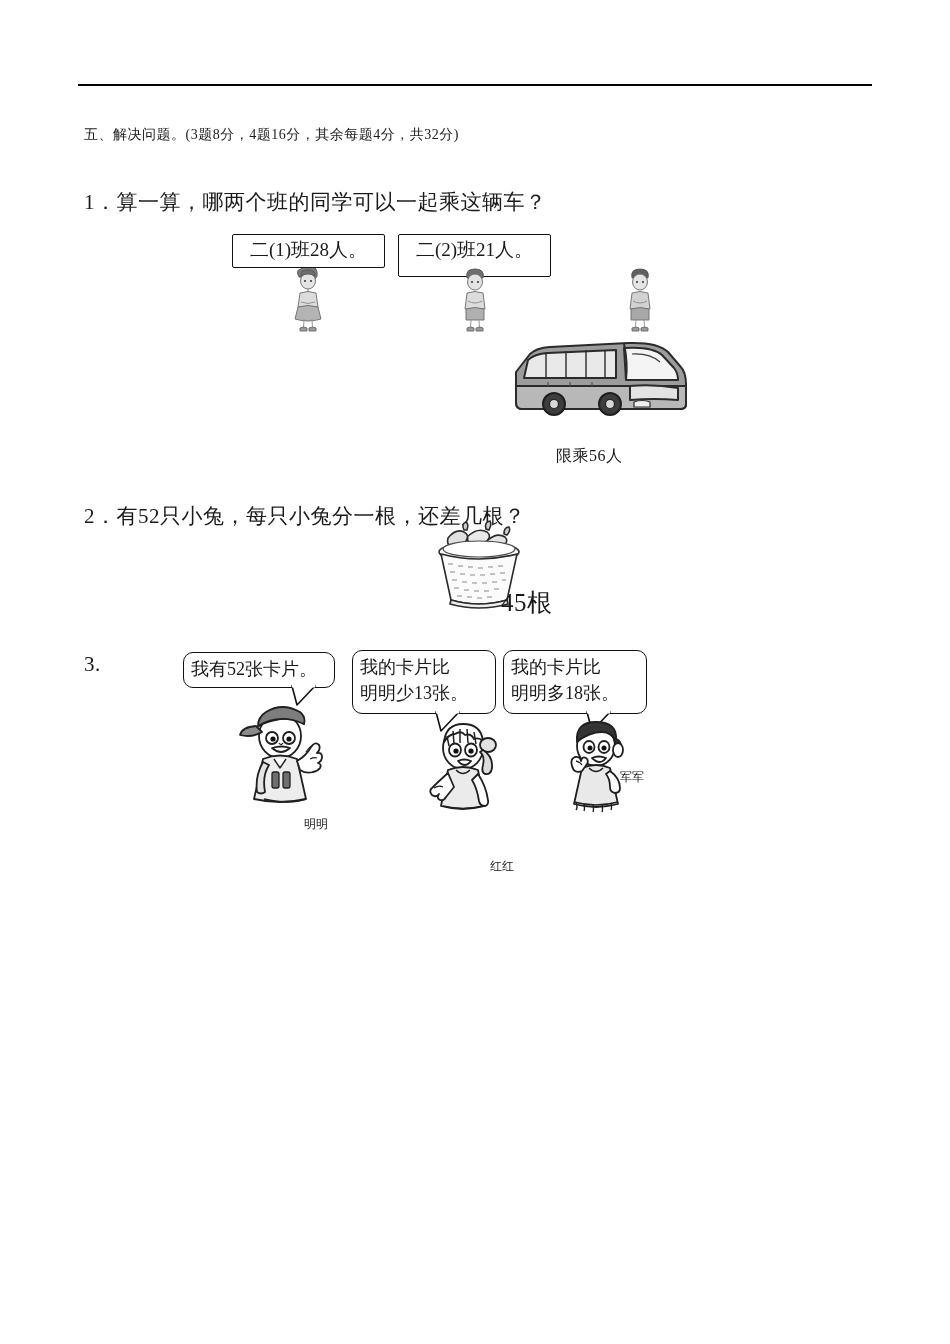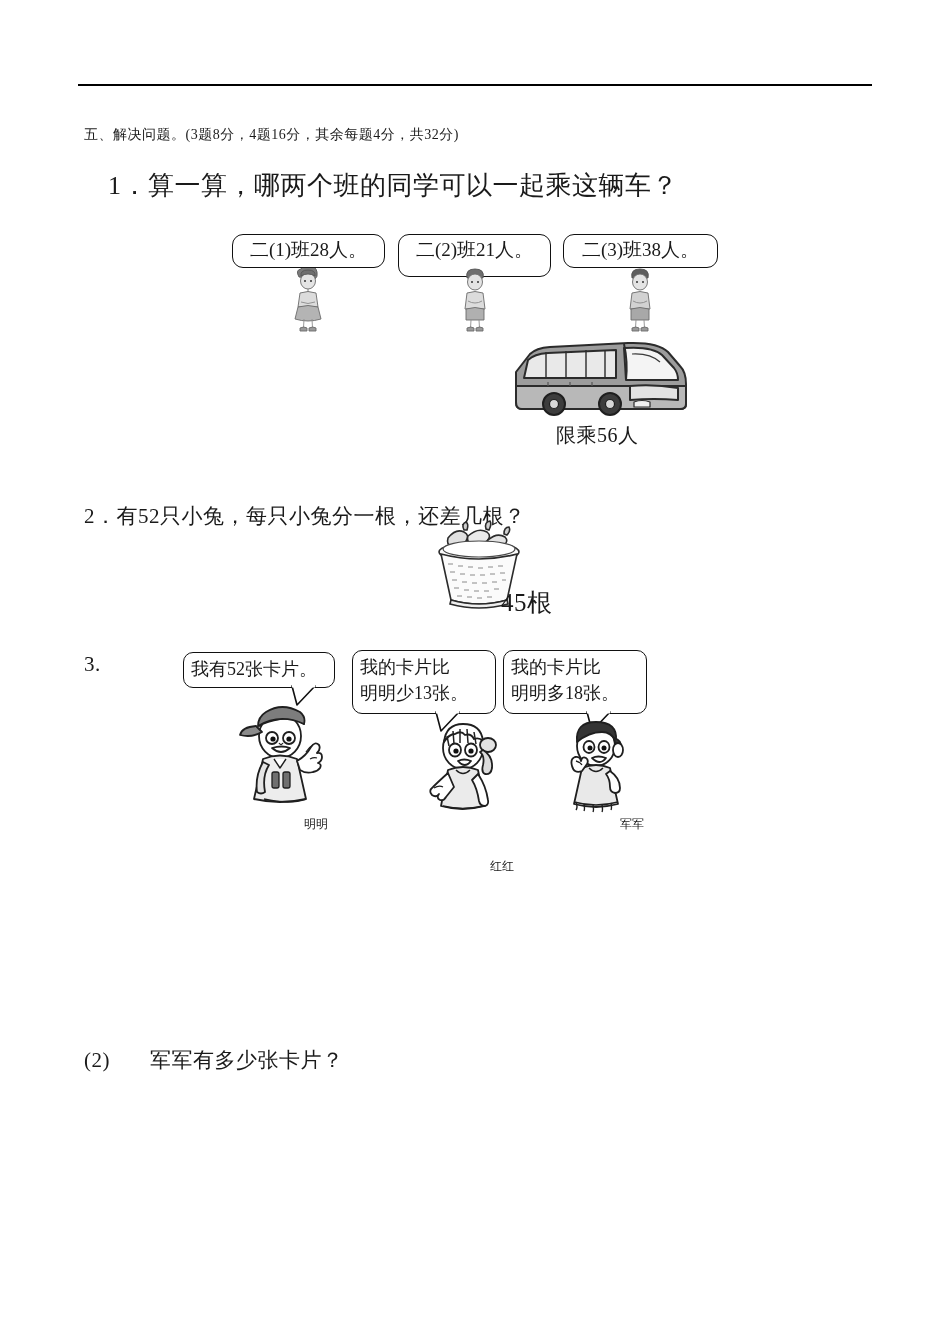--- a/index.html
+++ b/index.html
@@ -36,33 +36,33 @@
     position: absolute;
     white-space: nowrap;
     font-family: "Liberation Serif", "DejaVu Serif", serif;
     letter-spacing: 0.5px;
   }
   .section-title {
     left: 84px;
     top: 126px;
     font-size: 14px;
   }
-  .q1-text { left: 84px; top: 168px; font-size: 26px; margin-left: 24px; }
+  .q1-text { left: 84px; top: 188px; font-size: 21px; }
   .q2-text { left: 84px; top: 502px; font-size: 21px; }
   .q3-num  { left: 84px; top: 652px; font-size: 21px; }
   .sub1    { left: 84px; top: 850px; font-size: 21px; }
   .sub2    { left: 84px; top: 1046px; font-size: 21px; }
   .sub-label { display: inline-block; width: 66px; }
 
   
   .label-box {
     position: absolute;
     box-sizing: border-box;
     border: 1.8px solid #111;
-    border-radius: 11px;
+    border-radius: 2px;
     background: #fff;
     font-size: 19px;
     line-height: 30px;
     text-align: center;
     padding: 0 8px;
     white-space: nowrap;
   }
   #box-class-1 { left: 232px; top: 234px; width: 153px; height: 34px; }
   #box-class-2 { left: 398px; top: 234px; width: 153px; height: 43px; }
   #box-class-3 { left: 563px; top: 234px; width: 155px; height: 34px; }
@@ -80,22 +80,22 @@
   
   #bus-illustration {
     position: absolute;
     left: 508px;
     top: 334px;
     width: 186px;
     height: 96px;
   }
   .bus-caption {
     left: 556px;
-    top: 422px;
-    font-size: 20px;
+    top: 446px;
+    font-size: 16px;
   }
 
   
   #basket-illustration {
     position: absolute;
     left: 424px;
     top: 512px;
     width: 110px;
     height: 98px;
   }
@@ -140,36 +140,35 @@
   #kid-junjun   { left: 556px; top: 716px; width: 80px; height: 100px; }
 
   .kid-name {
     position: absolute;
     font-size: 12px;
     text-align: right;
     white-space: nowrap;
   }
   #name-mingming { left: 240px; top: 816px; width: 88px; }
   #name-honghong { left: 426px; top: 816px; width: 88px; margin-top: 42px; }
-  #name-junjun   { left: 556px; top: 816px; width: 88px; }
+  #name-junjun   { left: 556px; top: 769px; width: 88px; }
 </style>
 </head>
 <body>
 
 <div class="page">
 
   <div class="header-rule"></div>
 
   <div class="txt section-title">五、解决问题。(3题8分，4题16分，其余每题4分，共32分)</div>
 
   <div class="txt q1-text">1．算一算，哪两个班的同学可以一起乘这辆车？</div>
 
   <div class="label-box" id="box-class-1">二(1)班28人。</div>
   <div class="label-box" id="box-class-2">二(2)班21人。</div>
-  <div class="label-box" id="box-class-3">二(3)班38人。</div>
 
   <svg class="pupil" id="pupil-1" viewBox="0 0 46 66">
     <g stroke="#6b6b6b" stroke-width="0.9" fill="#c9c9c9">
       <path d="M14 9 q-4 -7 2 -8 q2 -4 8 -3 q7 0 8 6 q1 5 -2 7 z" fill="#7a7a7a" stroke="#555"></path>
       <ellipse cx="23" cy="13" rx="7.5" ry="8" fill="#e4e4e4"></ellipse>
       <path d="M16 8 q7 -4 14 0 q1 -6 -7 -6 q-8 0 -7 6z" fill="#6f6f6f" stroke="#555"></path>
       <circle cx="20" cy="13" r="1" fill="#333" stroke="none"></circle>
       <circle cx="26" cy="13" r="1" fill="#333" stroke="none"></circle>
       <path d="M23 21 l0 4" stroke="#777"></path>
       <path d="M15 25 q8 -3 16 0 l2 14 l-20 0 z" fill="#dcdcdc"></path>
@@ -349,17 +348,14 @@
       <path d="M26 55 q-8 3 -10 -5 q-2 -7 3 -9 q5 -1 6 4 q1 -5 5 -3 q3 2 1 6z" fill="#fff"></path>
       <path d="M20 45 q4 1 6 4" fill="none" stroke="#1f1f1f" stroke-width="1.3"></path>
       <path d="M54 55 q10 7 10 17 q0 5 -5 5 q-5 -1 -5 -6 q0 -8 -4 -13z" fill="#fff"></path>
       <path d="M20 86 q2 5 0 8 M28 88 q1 5 0 7 M37 89 q1 5 0 7 M46 89 q1 5 0 7 M55 87 q1 5 0 7" fill="none" stroke="#1f1f1f" stroke-width="1.4"></path>
       <path d="M18 86 q22 6 44 0" fill="none" stroke="#1f1f1f" stroke-width="1.6"></path>
     </g>
   </svg>
   <div class="kid-name" id="name-junjun">军军</div>
 
 
-  <div class="txt sub2">
-    <span class="sub-label">(2)</span><span>军军有多少张卡片？</span>
-  </div>
 
 </div>
 
 </body></html>

